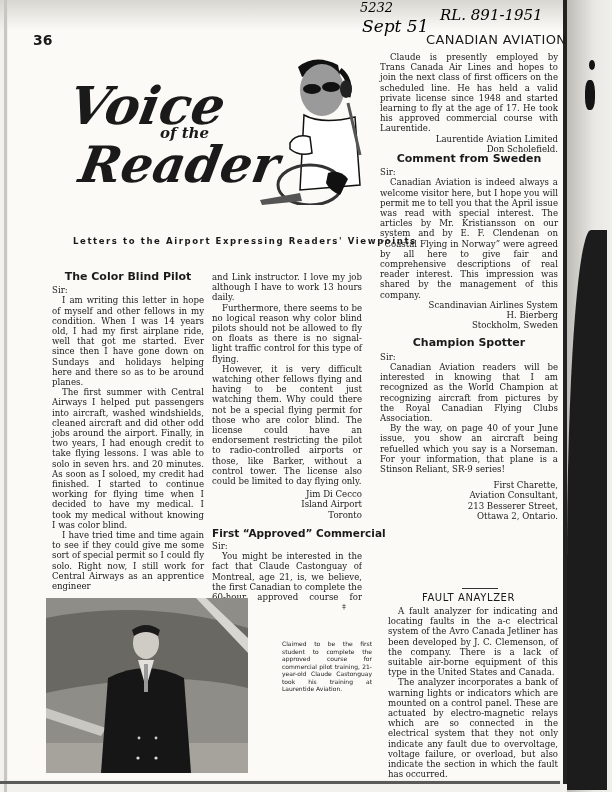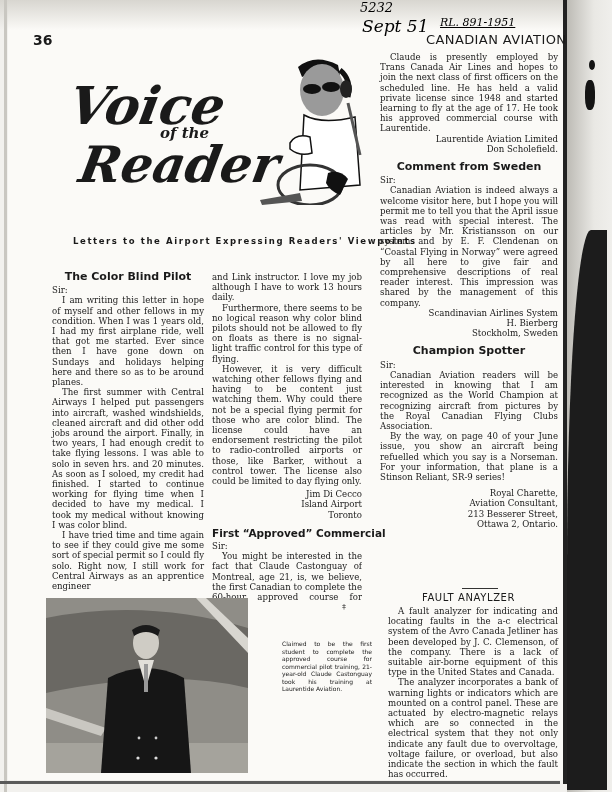--- a/index.html
+++ b/index.html
@@ -9,21 +9,21 @@
   .page-left-edge{position:absolute;left:4px;top:0;width:3px;height:792px;background:#c9c7c1;}
   .bottom-rule{position:absolute;left:0;top:781px;width:560px;height:3px;background:#5a5a5a;}
   .spine{position:absolute;left:563px;top:0;width:4px;height:784px;background:#222;}
   .right-strip{position:absolute;left:567px;top:0;width:45px;height:792px;background:linear-gradient(90deg,#bdbbb5,#e9e8e4 60%,#f0efec);}
   .right-blob{position:absolute;background:#141414;border-radius:50%;}
   .abs{position:absolute;}
   .page-number{left:33px;top:32px;font-family:"DejaVu Sans","Liberation Sans",sans-serif;font-size:14px;font-weight:bold;}
   .mag-name{left:426px;top:32px;font-family:"DejaVu Sans","Liberation Sans",sans-serif;font-size:13px;font-weight:normal;letter-spacing:0.4px;}
   .handwriting{font-family:"DejaVu Serif",serif;font-style:italic;color:#000000;}
   .hw1{left:360px;top:0px;font-size:13px;}
-  .hw2{left:440px;top:16px;font-size:11px;text-decoration:underline;}
+  .hw2{left:440px;top:6px;font-size:15px;}
   .hw3{left:362px;top:16px;font-size:17px;}
   .title-voice{left:70px;top:80px;font-family:"DejaVu Serif",serif;font-style:italic;font-weight:bold;font-size:52px;line-height:1;transform:skewX(-10deg);}
   .title-ofthe{left:160px;top:124px;font-family:"DejaVu Serif",serif;font-style:italic;font-size:15px;font-weight:bold;}
   .title-reader{left:80px;top:140px;font-family:"DejaVu Serif",serif;font-style:italic;font-weight:bold;font-size:50px;line-height:1;transform:skewX(-10deg);}
   .illustration{left:260px;top:45px;width:110px;height:160px;}
   .subtitle{left:73px;top:236px;font-family:"DejaVu Sans","Liberation Sans",sans-serif;font-size:8.5px;font-weight:bold;letter-spacing:1.6px;white-space:nowrap;}
   .col{position:absolute;font-size:8.6px;line-height:10.2px;text-align:justify;}
   .col p{margin:0;text-indent:10px;}
   .col .sir{text-indent:0;}
   .col .sig{text-align:right;text-indent:0;}
@@ -77,21 +77,21 @@
     <path d="M0 155 L40 148 L42 156 L2 160 Z" fill="#555"></path>
     <path d="M68 128 Q80 124 88 134 L80 150 Q70 146 66 138 Z" fill="#111"></path>
   </svg>
 </div>
 
 <div class="abs subtitle">Letters to the Airport Expressing Readers' Viewpoints</div>
 
 <div class="col col1">
   <h3>The Color Blind Pilot</h3>
   <p class="sir">Sir:</p>
-  <p>I am writing this letter in hope of myself and other fellows in my condition. When I was 1 years old, I had my first airplane ride, well that got me started. Ever since then I have gone down on Sundays and holidays helping here and there so as to be around planes.</p>
+  <p>I am writing this letter in hope of myself and other fellows in my condition. When I was 14 years old, I had my first airplane ride, well that got me started. Ever since then I have gone down on Sundays and holidays helping here and there so as to be around planes.</p>
   <p>The first summer with Central Airways I helped put passengers into aircraft, washed windshields, cleaned aircraft and did other odd jobs around the airport. Finally, in two years, I had enough credit to take flying lessons. I was able to solo in seven hrs. and 20 minutes. As soon as I soloed, my credit had finished. I started to continue working for flying time when I decided to have my medical. I took my medical without knowing I was color blind.</p>
   <p>I have tried time and time again to see if they could give me some sort of special permit so I could fly solo. Right now, I still work for Central Airways as an apprentice engineer</p>
 </div>
 
 <div class="col col2">
   <p style="text-indent:0">and Link instructor. I love my job although I have to work 13 hours daily.</p>
   <p>Furthermore, there seems to be no logical reason why color blind pilots should not be allowed to fly on floats as there is no signal-light traffic control for this type of flying.</p>
   <p>However, it is very difficult watching other fellows flying and having to be content just watching them. Why could there not be a special flying permit for those who are color blind. The license could have an endorsement restricting the pilot to radio-controlled airports or those, like Barker, without a control tower. The license also could be limited to day flying only.</p>
   <p class="sig" style="margin-top:3px">Jim Di Cecco</p>
   <p class="sig">Island Airport</p>
@@ -99,32 +99,32 @@
   <h3 style="margin-top:8px;text-align:left;font-size:10.5px;white-space:nowrap">First “Approved” Commercial</h3>
   <p class="sir">Sir:</p>
   <p style="height:51px;overflow:hidden">You might be interested in the fact that Claude Castonguay of Montreal, age 21, is, we believe, the first Canadian to complete the 60-hour approved course for commercial pilots. Claude commenced his Commercial training April 14, 1951 and completed June 11, 1951. The entire course was completed in 58 days.</p>
 </div>
 
 <div class="col col3">
   <p>Claude is presently employed by Trans Canada Air Lines and hopes to join the next class of first officers on the scheduled line. He has held a valid private license since 1948 and started learning to fly at the age of 17. He took his approved commercial course with Laurentide.</p>
   <p class="sig">Laurentide Aviation Limited</p>
   <p class="sig">Don Scholefield.</p>
 
-  <h3 style="margin-top:8px">Comment from Sweden</h3>
+  <h3 style="margin-top:0">Comment from Sweden</h3>
   <p class="sir">Sir:</p>
   <p>Canadian Aviation is indeed always a welcome visitor here, but I hope you will permit me to tell you that the April issue was read with special interest. The articles by Mr. Kristiansson on our system and by E. F. Clendenan on “Coastal Flying in Norway” were agreed by all here to give fair and comprehensive descriptions of real reader interest. This impression was shared by the management of this company.</p>
   <p class="sig">Scandinavian Airlines System</p>
   <p class="sig">H. Bierberg</p>
   <p class="sig">Stockholm, Sweden</p>
 
   <h3 style="margin-top:8px">Champion Spotter</h3>
   <p class="sir">Sir:</p>
   <p>Canadian Aviation readers will be interested in knowing that I am recognized as the World Champion at recognizing aircraft from pictures by the Royal Canadian Flying Clubs Association.</p>
   <p>By the way, on page 40 of your June issue, you show an aircraft being refuelled which you say is a Norseman. For your information, that plane is a Stinson Reliant, SR-9 series!</p>
-  <p class="sig" style="margin-top:6px">Royal Charette,</p>
+  <p class="sig" style="margin-top:6px">First Charette,</p>
   <p class="sig">Aviation Consultant,</p>
   <p class="sig">213 Besserer Street,</p>
   <p class="sig">Ottawa 2, Ontario.</p>
 </div>
 
 <div class="abs photo">
   <svg width="202" height="175" viewBox="0 0 202 175">
     <rect x="0" y="0" width="202" height="175" fill="#8f8d87"></rect>
     <path d="M0 20 Q100 0 202 30 L202 90 Q120 70 0 95 Z" fill="#6a6863"></path>
     <path d="M150 0 L202 55 L202 40 L160 0 Z" fill="#d8d6d0"></path>

